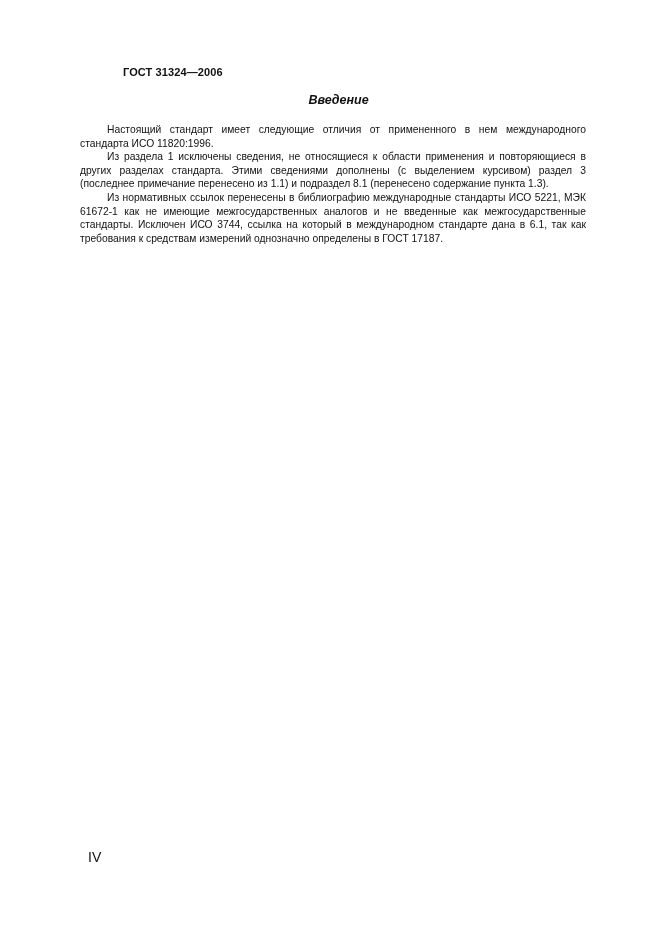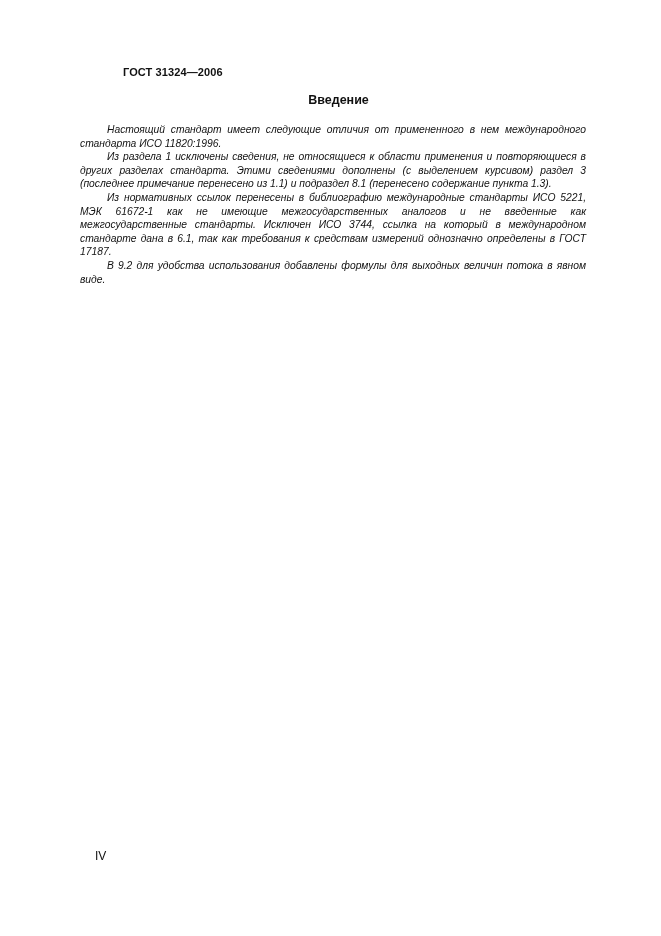--- a/index.html
+++ b/index.html
@@ -1,30 +1,29 @@
 <!DOCTYPE html>
 <html><head>
 <meta charset="utf-8">
 <style>
   html, body { margin: 0; padding: 0; background: #ffffff; }
   body { width: 661px; height: 936px; position: relative; overflow: hidden;
          font-family: "Liberation Sans", sans-serif; color: #111; }
   .header { position: absolute; left: 79px; top: 66px; font-size: 11px; font-weight: bold; letter-spacing: 0.1px; padding-left: 44px; }
-  .title { position: absolute; left: 0; width: 661px; top: 93px; text-align: center; font-size: 12.5px; font-weight: bold; padding-left: 16px; box-sizing: border-box; }
+  .title { position: absolute; left: 0; width: 661px; top: 93px; text-align: center; font-size: 12.5px; font-weight: bold; padding-left: 16px; box-sizing: border-box; font-style: italic; }
   .body-text { position: absolute; left: 80px; top: 123px; width: 506px; font-size: 10.3px; line-height: 13.6px; text-align: justify; }
-  .body-text p { margin: 0; text-indent: 27px; font-style: italic; }
-  .page-num { position: absolute; left: 95px; top: 849px; font-size: 12px; }
+  .body-text p { margin: 0; text-indent: 27px; }
+  .page-num { position: absolute; left: 88px; top: 849px; font-size: 14px; }
 </style>
 </head>
 <body>
 
 <div class="header">ГОСТ 31324—2006</div>
 
 <div class="title">Введение</div>
 
 <div class="body-text">
   <p>Настоящий стандарт имеет следующие отличия от примененного в нем международного стандарта ИСО 11820:1996.</p>
   <p>Из раздела 1 исключены сведения, не относящиеся к области применения и повторяющиеся в других разделах стандарта. Этими сведениями дополнены (с выделением курсивом) раздел 3 (последнее примечание перенесено из 1.1) и подраздел 8.1 (перенесено содержание пункта 1.3).</p>
   <p>Из нормативных ссылок перенесены в библиографию международные стандарты ИСО 5221, МЭК 61672-1 как не имеющие межгосударственных аналогов и не введенные как межгосударственные стандарты. Исключен ИСО 3744, ссылка на который в международном стандарте дана в 6.1, так как требования к средствам измерений однозначно определены в ГОСТ 17187.</p>
-  <p>В 9.2 для удобства использования добавлены формулы для выходных величин потока в явном виде.</p>
 </div>
 
 <div class="page-num">IV</div>
 
 </body></html>

